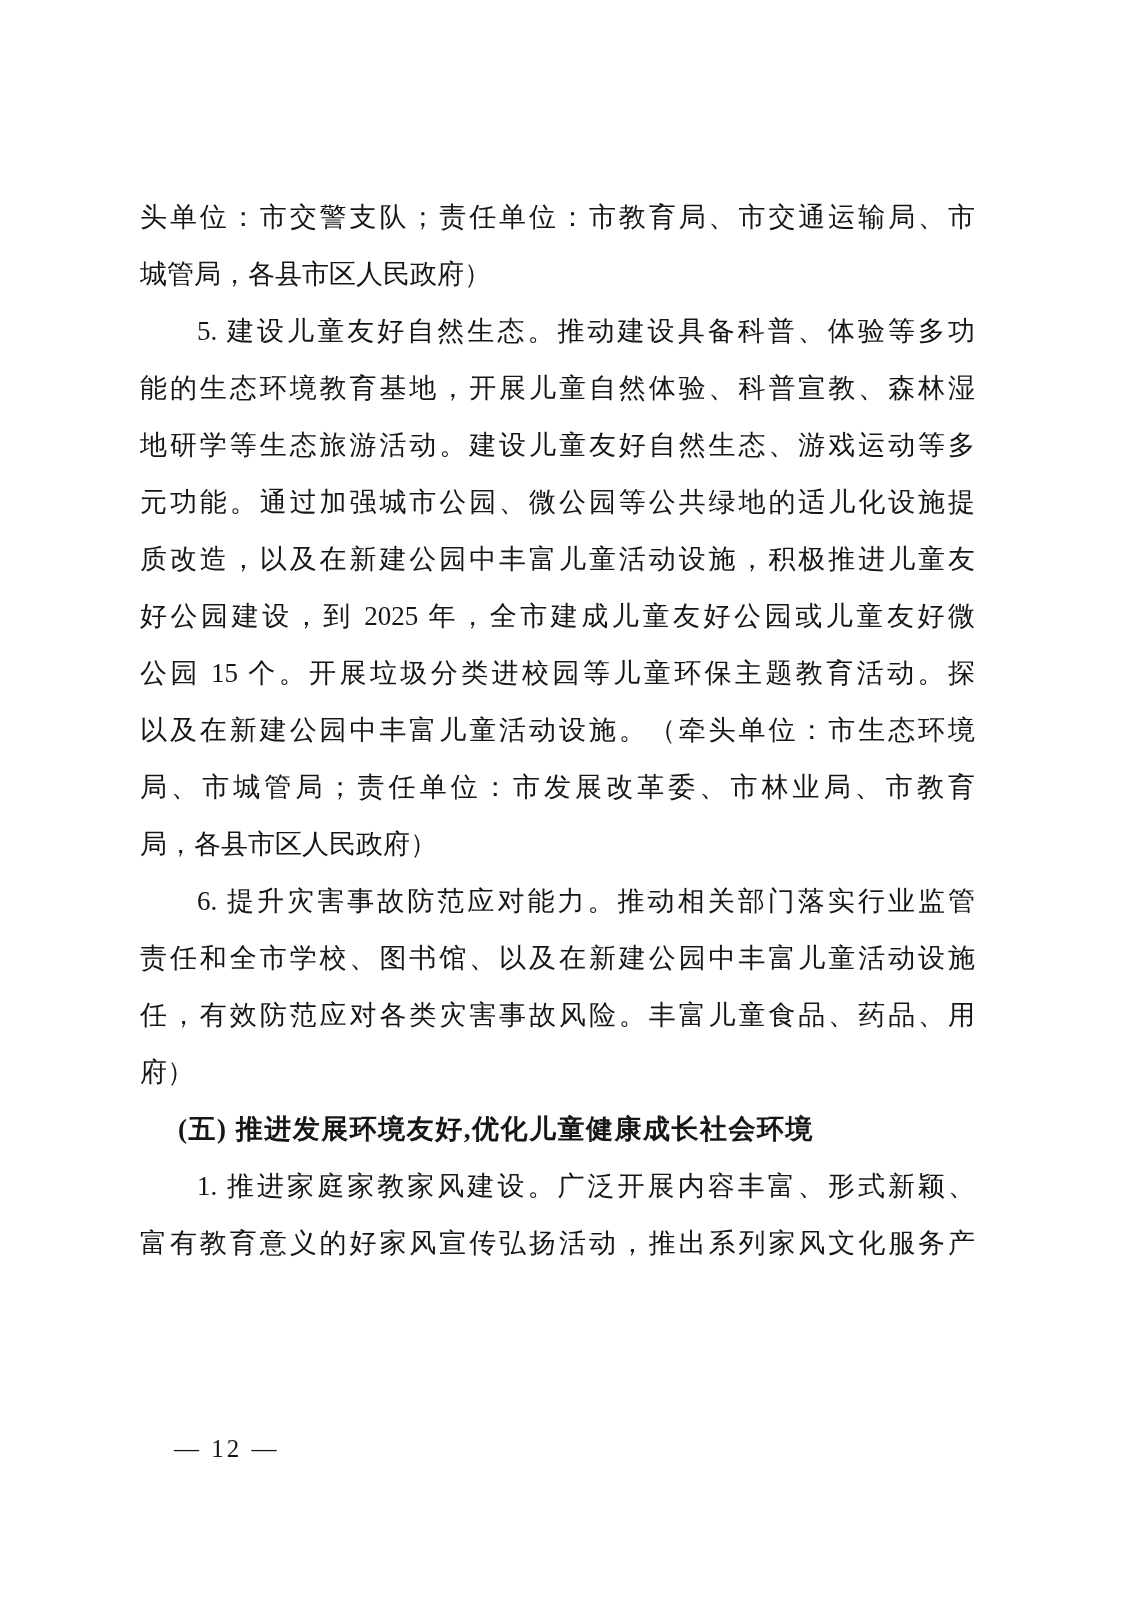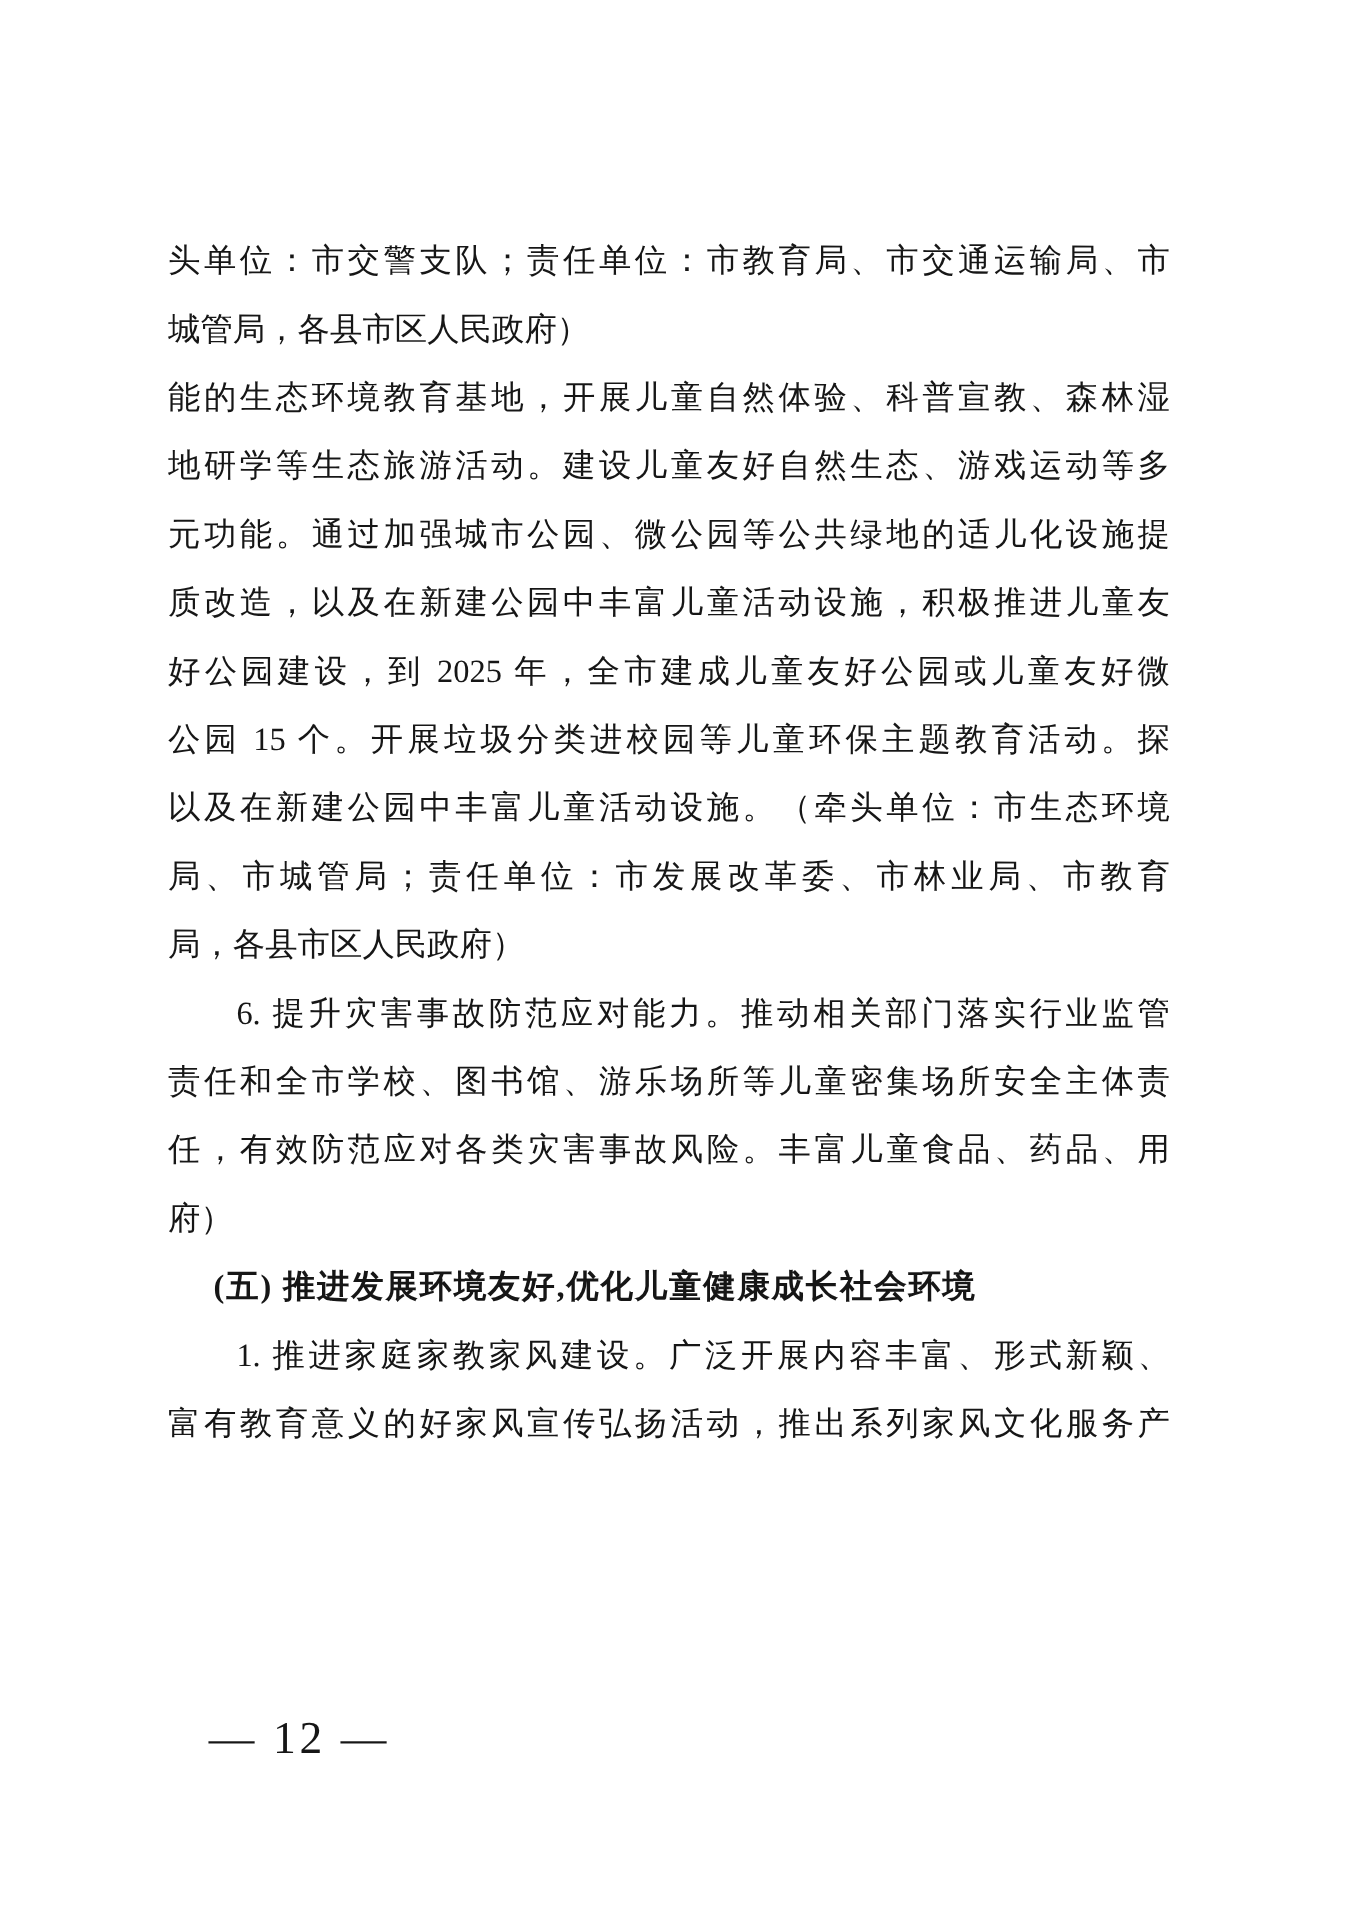--- a/index.html
+++ b/index.html
@@ -41,44 +41,45 @@
   
   .h-indent { text-indent: 38px; }
   .bold {
     font-weight: 700;
     letter-spacing: 1.5px;
   }
   .footer {
     position: absolute;
     left: 174px;
     top: 1432px;
-    font-size: 38px;
+    font-size: 25px;
     line-height: 34px;
     letter-spacing: 3px;
     color: #161616;
   }
 </style>
 </head>
 <body>
 
 <div class="page">
   <div class="content">
     <div class="line j">头单位：市交警支队；责任单位：市教育局、市交通运输局、市</div>
     <div class="line">城管局，各县市区人民政府）</div>
+    <div class="line j indent">5. 建设儿童友好自然生态。推动建设具备科普、体验等多功</div>
     <div class="line j">能的生态环境教育基地，开展儿童自然体验、科普宣教、森林湿</div>
     <div class="line j">地研学等生态旅游活动。建设儿童友好自然生态、游戏运动等多</div>
     <div class="line j">元功能。通过加强城市公园、微公园等公共绿地的适儿化设施提</div>
     <div class="line j">质改造，以及在新建公园中丰富儿童活动设施，积极推进儿童友</div>
     <div class="line j">好公园建设，到 2025 年，全市建成儿童友好公园或儿童友好微</div>
     <div class="line j">公园 15 个。开展垃圾分类进校园等儿童环保主题教育活动。探</div>
     <div class="line j">以及在新建公园中丰富儿童活动设施。（牵头单位：市生态环境</div>
     <div class="line j">局、市城管局；责任单位：市发展改革委、市林业局、市教育</div>
     <div class="line">局，各县市区人民政府）</div>
     <div class="line j indent">6. 提升灾害事故防范应对能力。推动相关部门落实行业监管</div>
-    <div class="line j">责任和全市学校、图书馆、游乐场所等儿童密集场所安全主体责</div>
+    <div class="line j">责任和全市学校、图书馆、以及在新建公园中丰富儿童活动设施</div>
     <div class="line j">任，有效防范应对各类灾害事故风险。丰富儿童食品、药品、用</div>
     <div class="line">府）</div>
     <div class="line h-indent bold">(五) 推进发展环境友好,优化儿童健康成长社会环境</div>
     <div class="line j indent">1. 推进家庭家教家风建设。广泛开展内容丰富、形式新颖、</div>
     <div class="line j">富有教育意义的好家风宣传弘扬活动，推出系列家风文化服务产</div>
   </div>
 
   <div class="footer">— 12 —</div>
 </div>
 

